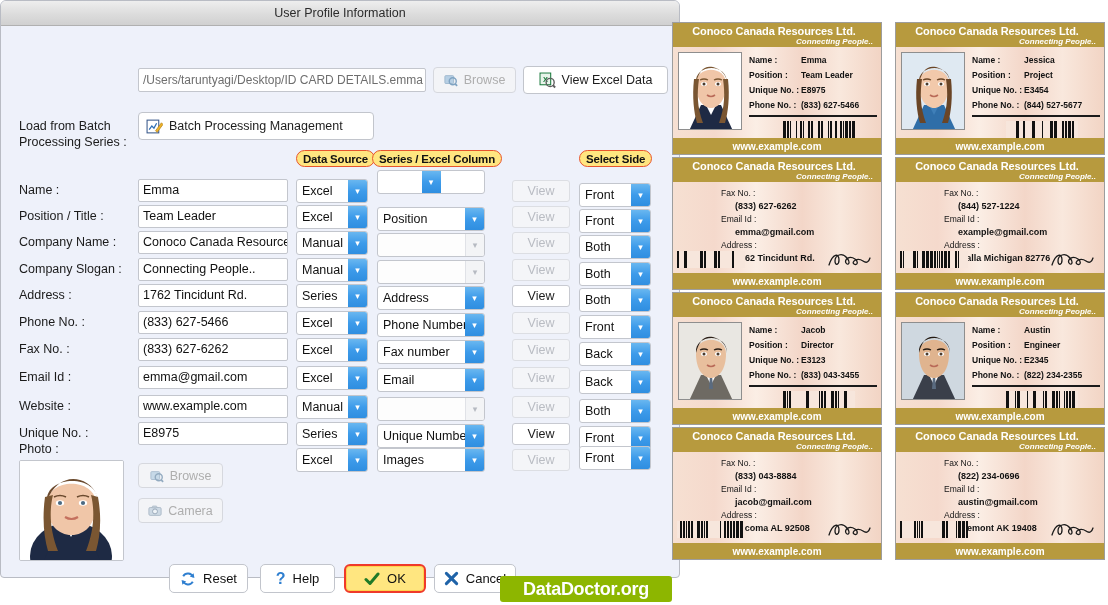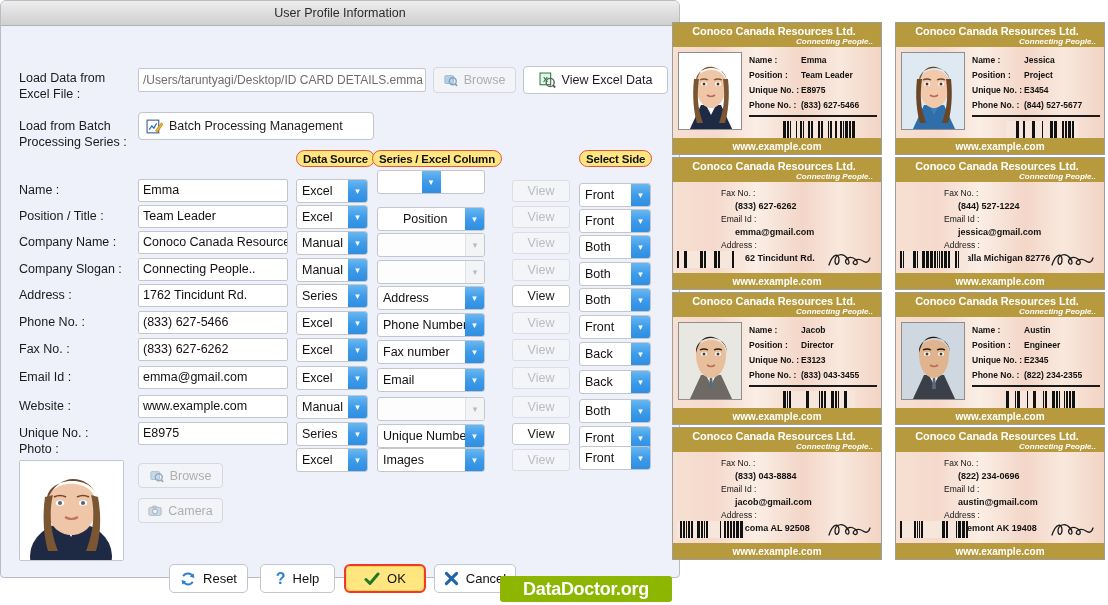--- a/index.html
+++ b/index.html
@@ -184,24 +184,20 @@
 
 <div class="screen">
 
   <div class="dialog">
     <div class="titlebar">
       <span>User Profile Information</span>
     </div>
 
     <div class="dialog-body">
 
-      <div class="row-label" style="left:18px; top:44px;">
-        <div>Load Data from</div>
-        <div>Excel File :</div>
-      </div>
       <div class="path-input">/Users/taruntyagi/Desktop/ID CARD DETAILS.emma</div>
 
       <div class="btn btn-browse-top disabled">
         <svg width="14" height="14" viewBox="0 0 16 16">
           <rect x="1" y="3" width="10" height="9" rx="1" fill="#b7cfe4" stroke="#9bb6cd"></rect>
           <circle cx="10" cy="9.5" r="4" fill="none" stroke="#7fa3c2" stroke-width="1.6"></circle>
           <line x1="12.8" y1="12.4" x2="15" y2="14.6" stroke="#7fa3c2" stroke-width="2"></line>
         </svg>
         <span>Browse</span>
       </div>
@@ -249,21 +245,21 @@
             <span class="sel-text">Front</span>
             <span class="sel-arrow">▾</span>
           </div>
           <div class="btn-view disabled" style="top: 154px;">View</div>
           <div class="field-label" style="top: 183px;">Position / Title :</div>
           <div class="text-input" style="top: 179px;">Team Leader</div>
           <div class="sel sel-a" style="top: 179px;">
             <span class="sel-text">Excel</span>
             <span class="sel-arrow">▾</span>
           </div>
-          <div class="sel sel-b" style="top: 181px; padding-left: 20px;">
+          <div class="sel sel-b" style="top: 181px;">
             <span class="sel-text">Position</span>
             <span class="sel-arrow">▾</span>
           </div>
           <div class="sel sel-d" style="top: 183px;">
             <span class="sel-text">Front</span>
             <span class="sel-arrow">▾</span>
           </div>
           <div class="btn-view disabled" style="top: 180px;">View</div>
           <div class="field-label" style="top: 209px;">Company Name :</div>
           <div class="text-input" style="top: 205px;">Conoco Canada Resources</div>
@@ -620,21 +616,21 @@
       </div>
       <div class="card">
         <div class="card-head">
           <div class="card-title">Conoco Canada Resources Ltd.</div>
           <div class="card-slogan">Connecting People..</div>
         </div>
         <div class="back-rows">
           <div class="brow-k">Fax No. :</div>
           <div class="brow-v">(844) 527-1224</div>
           <div class="brow-k">Email Id :</div>
-          <div class="brow-v">jessica@gmail.com</div>
+          <div class="brow-v">example@gmail.com</div>
           <div class="brow-k">Address :</div>
           <div class="brow-v">Walla Michigan 82776</div>
         </div>
         <div class="barcode-back"><svg width="68" height="17" viewBox="0 0 68 17">
             <rect width="68" height="17" fill="#f7e6dc"></rect>
             <rect x="0" y="0" width="2" height="17" fill="#111"></rect>
             <rect x="3" y="0" width="1" height="17" fill="#111"></rect>
             <rect x="13" y="0" width="3" height="17" fill="#111"></rect>
             <rect x="17" y="0" width="1" height="17" fill="#111"></rect>
             <rect x="22" y="0" width="3" height="17" fill="#111"></rect>

